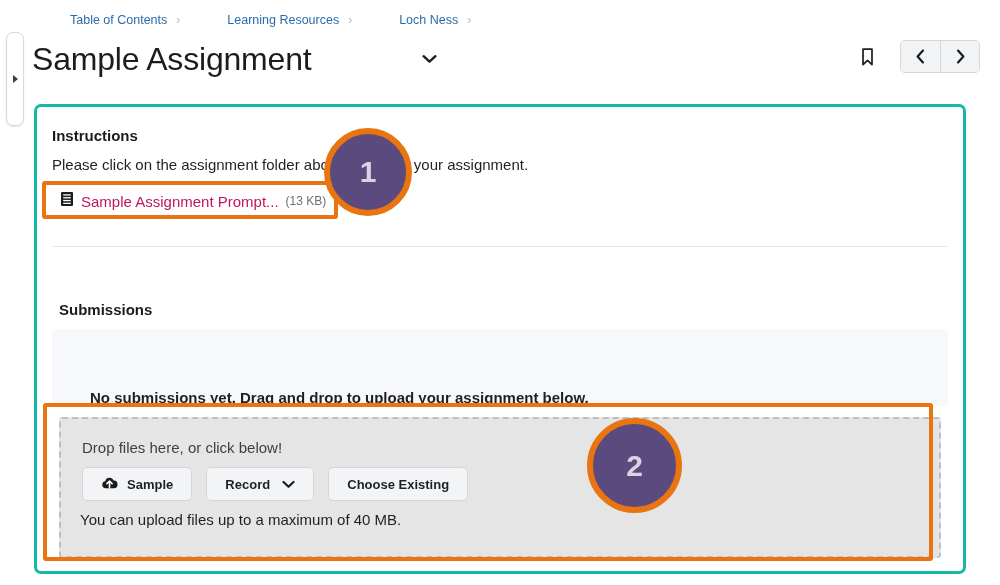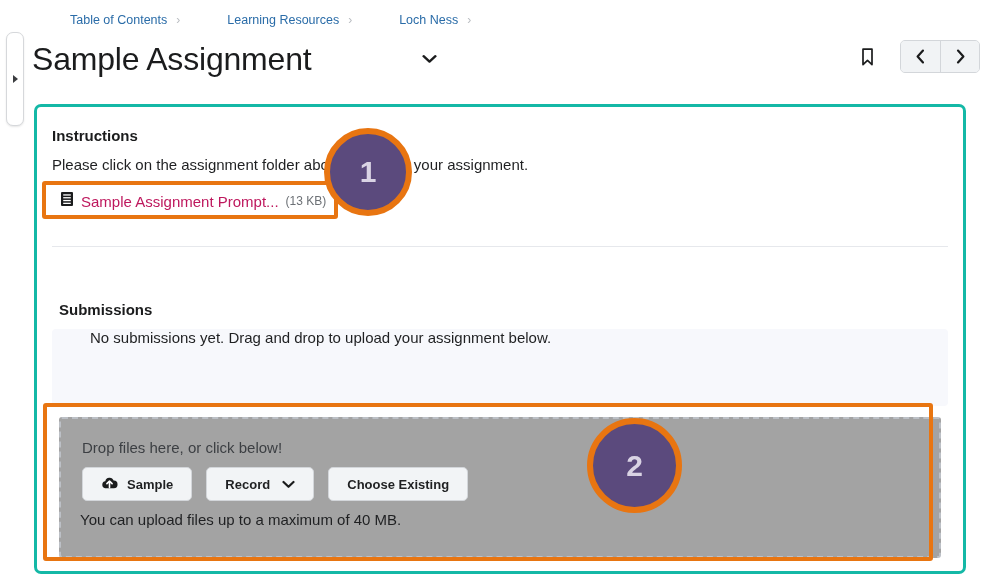--- a/index.html
+++ b/index.html
@@ -208,39 +208,40 @@
 
   .submissions-panel {
     position: absolute;
     left: 15px;
     right: 15px;
     top: 222px;
     height: 77px;
     background: #f7f8fc;
     border-radius: 4px;
     display: flex;
-    align-items: flex-start;
+    align-items: flex-end;
+    font-weight: bold;
   }
   .submissions-panel span {
     font-size: 15px;
     color: #1f2022;
     margin-left: 38px;
   }
 
   
   .dropzone {
     position: absolute;
     left: 22px;
     right: 22px;
     top: 310px;
     height: 141px;
     border: 2px dashed #bcc0c6;
     border-radius: 3px;
     box-sizing: border-box;
-    background: #a3a3a3;
+    background: #e5e5e5;
   }
   .dz-title {
     position: absolute;
     left: 21px;
     top: 20px;
     font-size: 15px;
     color: #3c3f43;
     white-space: nowrap;
   }
   .dz-buttons {

